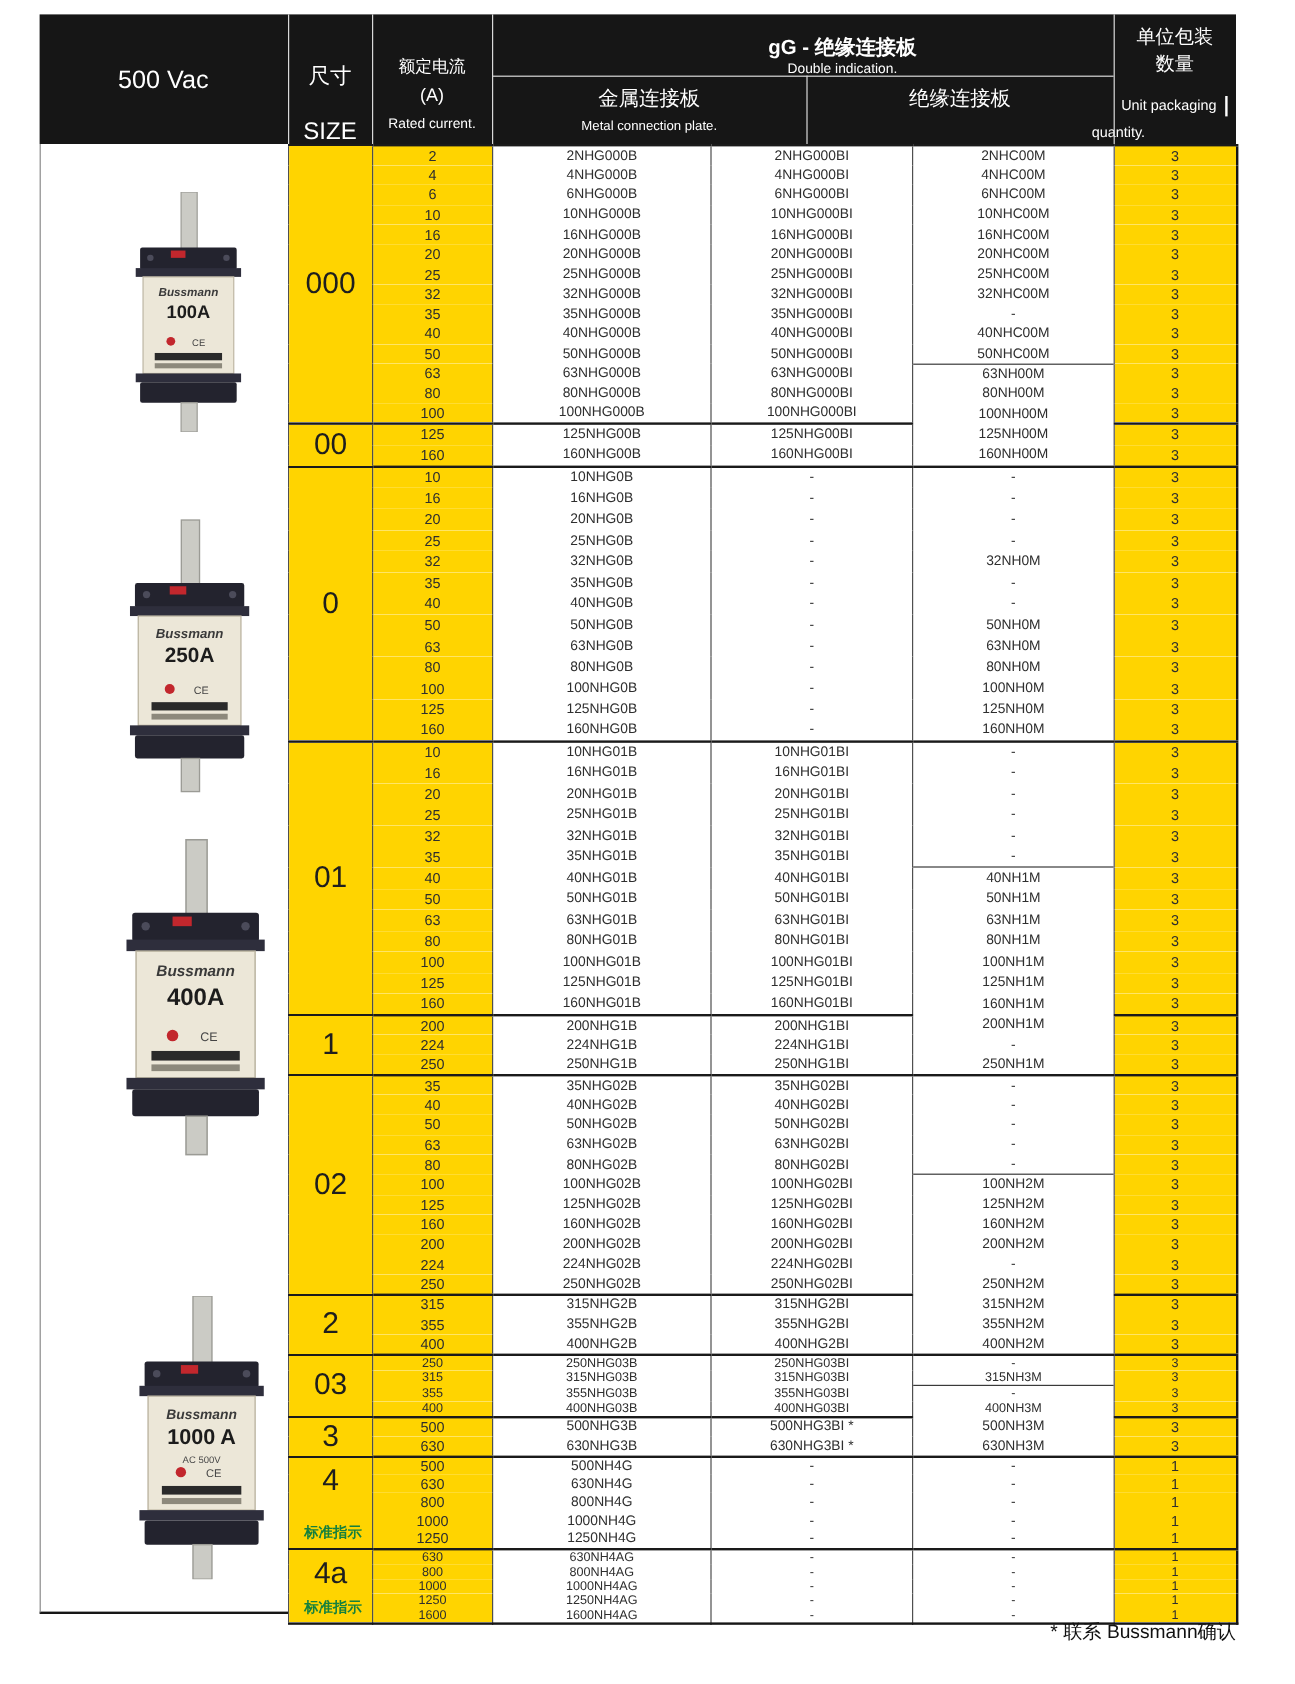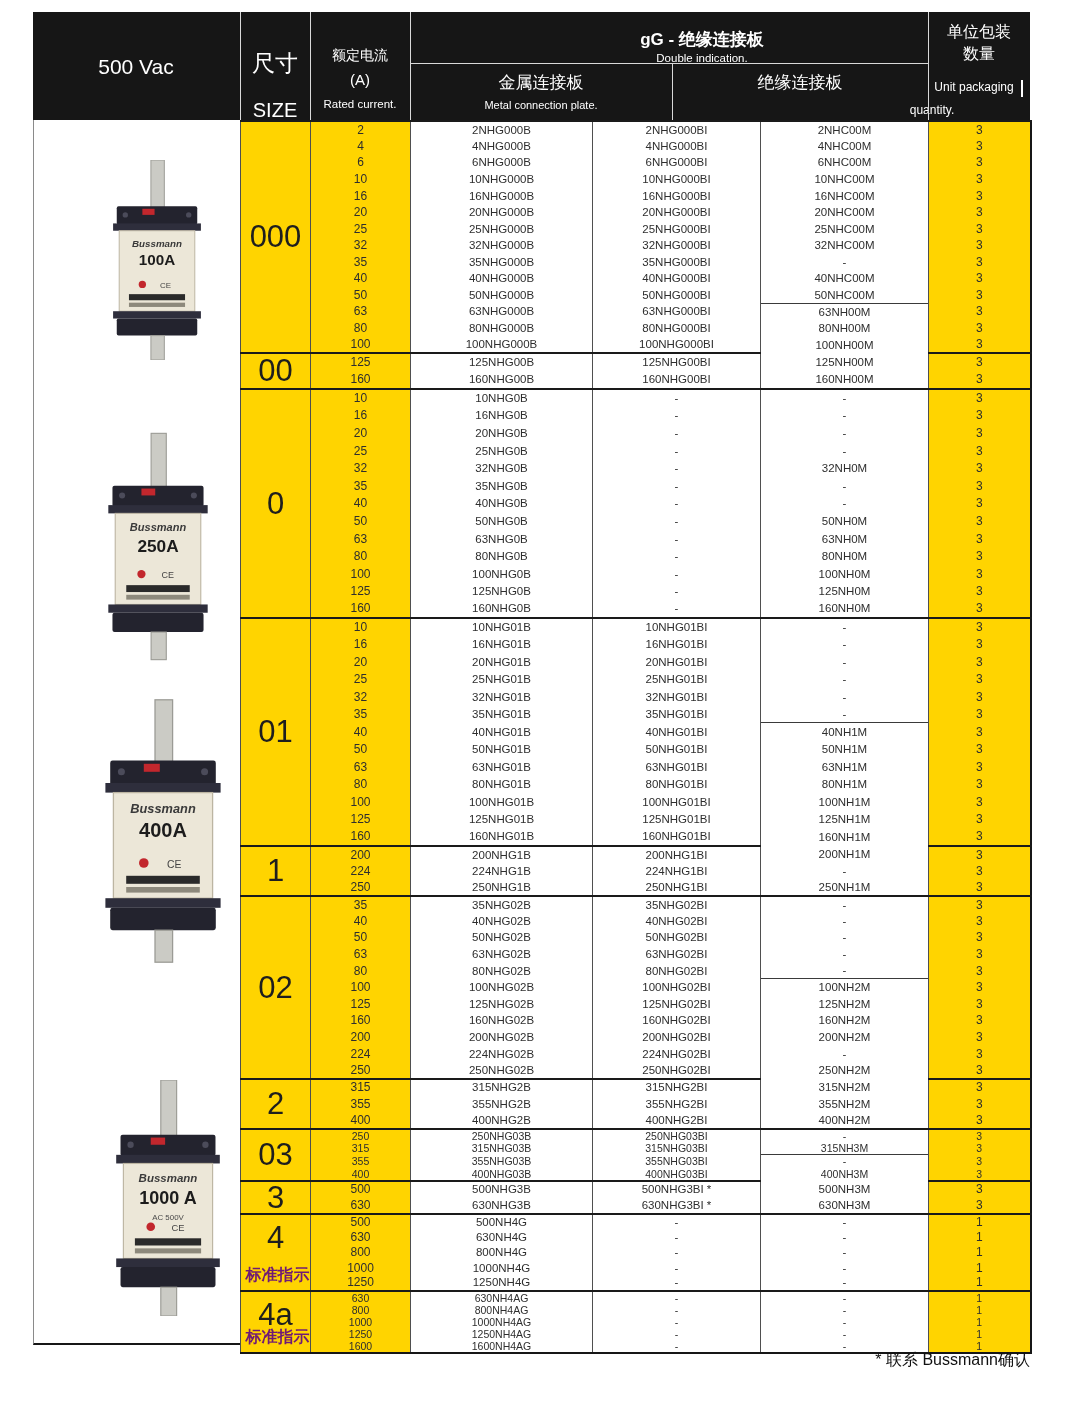--- a/index.html
+++ b/index.html
@@ -3,21 +3,21 @@
 <meta charset="utf-8">
 <style>
   html,body{margin:0;padding:0;background:#ffffff;}
   .page{position:relative;width:1079px;height:1403px;background:#fff;overflow:hidden;
         font-family:"Liberation Sans","DejaVu Sans",sans-serif;}
 
   
   .hdr{position:absolute;left:33px;top:12px;width:997px;height:108px;background:#161616;color:#fff;}
   .hdr .abs{position:absolute;transform:translate(-50%,-50%);white-space:nowrap;text-align:center;line-height:1.1;}
   .h-volt{left:103px;top:55px;font-size:21px;}
-  .h-size-cn{left:242px;top:52px;font-size:23px;}
+  .h-size-cn{left:242px;top:52px;font-size:18px;}
   .h-size-en{left:242px;top:98px;font-size:20px;}
   .h-cur-cn{left:327px;top:44px;font-size:14px;}
   .h-cur-a{left:327px;top:68px;font-size:15px;}
   .h-cur-en{left:327px;top:92px;font-size:11.5px;}
   .h-dbl-cn{left:669px;top:28px;font-size:17px;font-weight:bold;}
   .h-dbl-en{left:669px;top:46px;font-size:11.5px;}
   .h-met-cn{left:508px;top:71px;font-size:17px;}
   .h-met-en{left:508px;top:93px;font-size:11px;}
   .h-ins-cn{left:767px;top:71px;font-size:17px;}
   .h-ins-en{left:767px;top:93px;font-size:11px;margin-top:35px;}
@@ -36,23 +36,23 @@
           border-left:1px solid #8a8a8a;border-bottom:2px solid #161616;box-sizing:border-box;}
   .figure{position:absolute;}
   .figure svg{width:100%;height:100%;display:block;}
 
   
   table.main{position:absolute;left:240px;top:120px;width:790px;border-collapse:collapse;table-layout:fixed;
              border-right:2px solid #161616;border-bottom:2px solid #161616;}
   table.main td{border-left:1px solid #4f4f4f;padding:0;text-align:center;vertical-align:middle;
                 color:#2e2e2e;overflow:hidden;white-space:nowrap;}
   td.size{background:#FFD400;position:relative;}
-  .size-label{font-size:31px;color:#1e1e1e;line-height:1;}
+  .size-label{font-size:25px;color:#1e1e1e;line-height:1;}
   td.size .size-label.top{position:absolute;top:7px;left:0;right:0;}
-  .size-note{position:absolute;bottom:4px;left:4px;right:0;font-size:16px;font-weight:bold;color:#701a75;}
+  .size-note{position:absolute;bottom:4px;left:4px;right:0;font-size:12px;font-weight:bold;color:#15803d;}
   td.cur{background:#FFD400;font-size:12px;}
   td.pb,td.pbi,td.pm{background:#ffffff;font-size:11.5px;color:#3c3c3c;}
   td.qty{background:#FFD400;font-size:12px;}
   tr.compact td.cur,tr.compact td.pb,tr.compact td.pbi,tr.compact td.pm,tr.compact td.qty{font-size:10.5px;}
   tr.gstart td{border-top:2px solid #1a1a1a;}
   tr.gstart td.mopen{border-top:0;}
   td.msplit{border-top:1.5px solid #3a3a3a !important;}
 
   
   .footnote{position:absolute;right:49px;top:1350px;font-size:16px;color:#111;}

